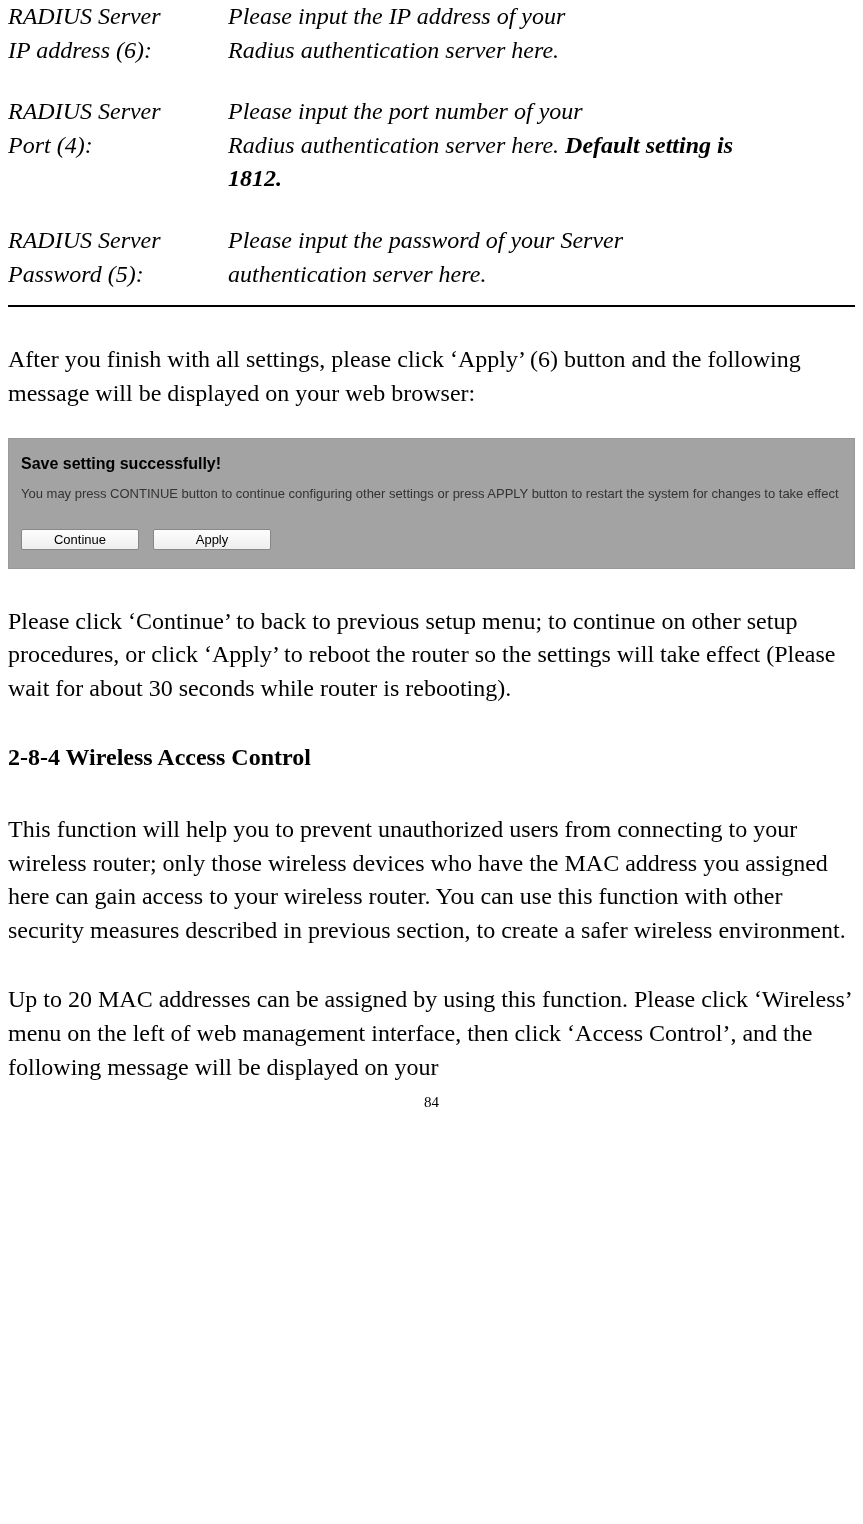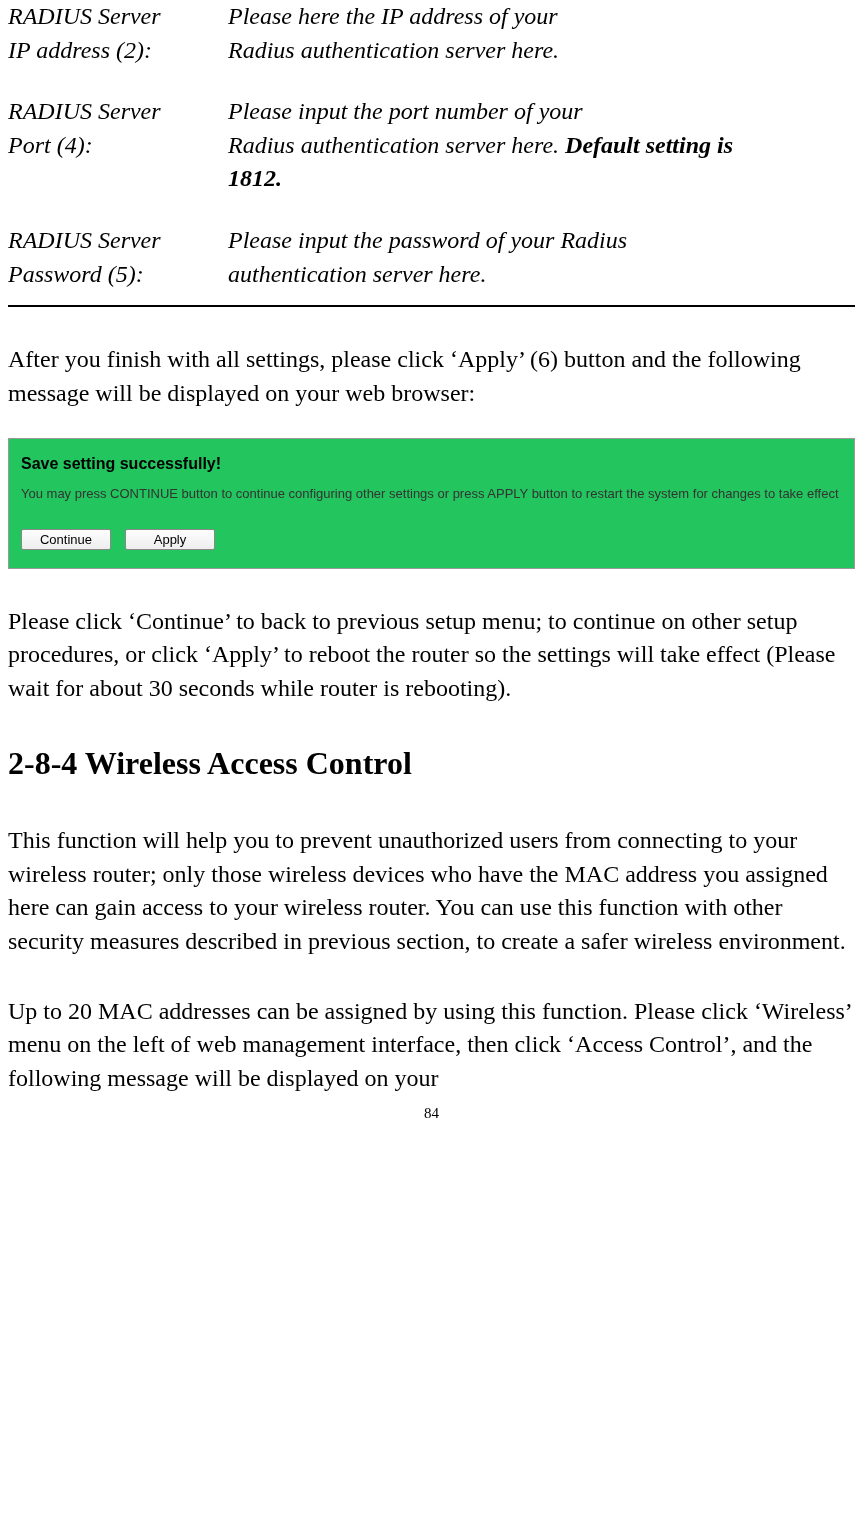--- a/index.html
+++ b/index.html
@@ -35,21 +35,21 @@
       border: none;
       border-top: 2px solid #000;
       margin: 0 0 20px 0;
     }
     .para {
       margin-bottom: 28px;
       margin-top: 36px;
     }
     .dialog-box {
       border: 1px solid #999;
-      background: #22c55e;
+      background: #a3a3a3;
       padding: 14px 12px 18px 12px;
       margin-bottom: 28px;
       font-family: Arial, Helvetica, sans-serif;
     }
     .dialog-title {
       font-size: 16px;
       font-weight: bold;
       color: #000;
       margin-bottom: 10px;
     }
@@ -60,73 +60,73 @@
       line-height: 1.3;
     }
     .dialog-buttons {
       display: flex;
       gap: 14px;
     }
     .dialog-btn {
       font-family: Arial, Helvetica, sans-serif;
       font-size: 13px;
       padding: 2px 0;
-      width: 90px;
+      width: 118px;
       text-align: center;
       border: 1px solid #888;
       background: linear-gradient(#fdfdfd, #eee);
       border-radius: 2px;
       cursor: pointer;
     }
     .section-heading {
       font-weight: bold;
-      font-size: 32px;
+      font-size: 24px;
       margin-top: 36px;
       margin-bottom: 38px;
     }
     .page-number {
       text-align: center;
       font-size: 15px;
       margin-top: 8px;
     }
     .bold-italic { font-weight: bold; font-style: italic; }
   </style>
 </head>
 <body>
 
 <table class="definition-table">
   <tbody>
   <tr>
     <td class="label-col">
       <span>RADIUS Server</span><br>
-      <span>IP address (2):</span>
+      <span>IP address (6):</span>
     </td>
     <td class="desc-col">
-      <span>Please here the IP address of your</span><br>
+      <span>Please input the IP address of your</span><br>
       <span>Radius authentication server here.</span>
     </td>
   </tr>
   <tr>
     <td class="label-col">
       <span>RADIUS Server</span><br>
       <span>Port (4):</span>
     </td>
     <td class="desc-col">
       <span>Please input the port number of your</span><br>
       <span>Radius authentication server here. </span><span class="bold-italic">Default setting is</span><br>
       <span class="bold-italic">1812.</span>
     </td>
   </tr>
   <tr class="last-row">
     <td class="label-col">
       <span>RADIUS Server</span><br>
       <span>Password (5):</span>
     </td>
     <td class="desc-col">
-      <span>Please input the password of your Radius</span><br>
+      <span>Please input the password of your Server</span><br>
       <span>authentication server here.</span>
     </td>
   </tr>
 </tbody>
   </table>
 
 <hr class="divider">
 
 <p class="para">After you finish with all settings, please click ‘Apply’ (6) button and the following message will be displayed on your web browser:</p>
 

